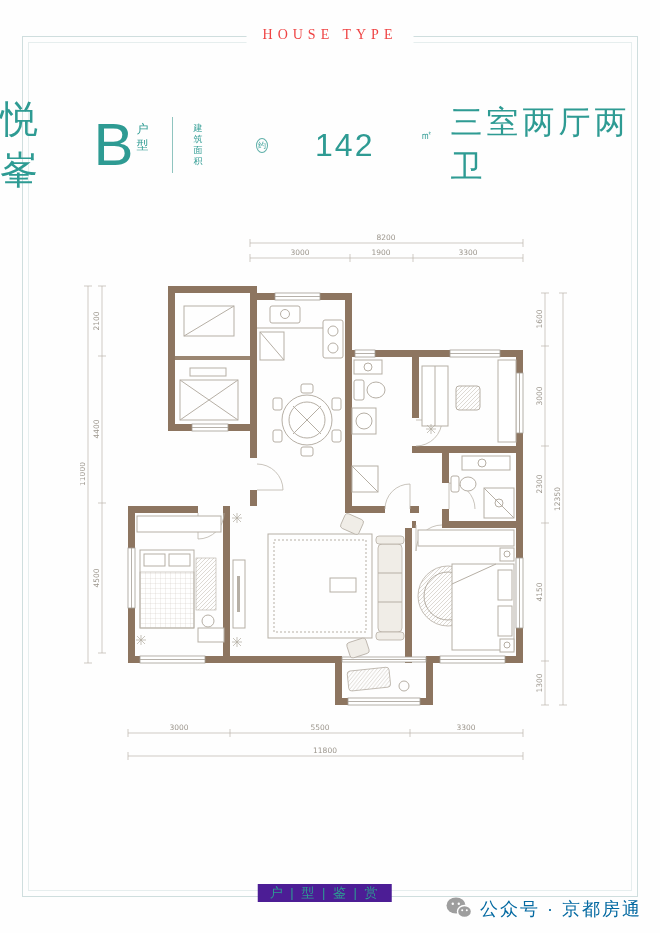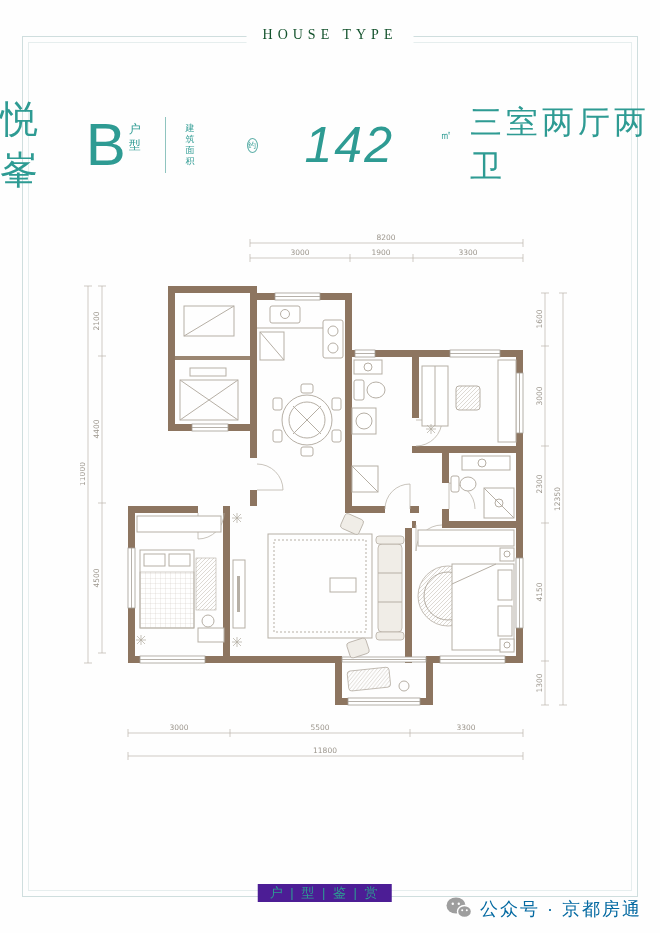--- a/index.html
+++ b/index.html
@@ -3,35 +3,35 @@
 <meta charset="utf-8">
 <style>
   html,body{margin:0;padding:0;}
   body{width:660px;height:933px;position:relative;background:#fefefe;
        font-family:"Liberation Sans",sans-serif;overflow:hidden;}
   .frame-outer{position:absolute;left:22px;right:22px;top:36px;bottom:36px;
        border:1px solid #cfdede;z-index:1;}
   .frame-inner{position:absolute;left:28px;right:28px;top:42px;bottom:42px;
        border:1px solid #e6eeee;z-index:1;}
   .banner{position:absolute;top:27px;left:50%;transform:translateX(-50%);
-       background:#fefefe;padding:0 16px;color:#14532d;z-index:2;
+       background:#fefefe;padding:0 16px;color:#ef4444;z-index:2;
        font-family:"Liberation Serif",serif;font-size:14px;letter-spacing:5px;white-space:nowrap;}
   .title-row{position:absolute;top:94px;left:0;width:660px;display:flex;
        justify-content:center;align-items:center;color:#2e9b93;z-index:2;}
   .proj{font-size:38px;letter-spacing:5px;font-weight:400;}
   .unit-wrap{display:flex;align-items:flex-start;margin-left:10px;}
   .unit-letter{font-size:60px;line-height:.92;font-weight:200;}
   .unit-suffix{display:flex;flex-direction:column;font-size:12px;line-height:1.3;
        margin-left:3px;margin-top:5px;}
   .divider{width:1px;height:56px;background:#8fc4bf;margin:0 20px 0 24px;}
   .area-group{display:flex;align-items:center;gap:44px;}
   .area-label{display:flex;flex-direction:column;font-size:9px;line-height:1.25;letter-spacing:1px;}
   .approx{width:13px;height:13px;border:1px solid #5fb0a9;border-radius:50%;
        font-size:8px;display:flex;align-items:center;justify-content:center;margin:0 3px;}
-  .area-value{font-size:50px;font-weight:200;letter-spacing:2px;line-height:1;font-style:italic;}
+  .area-value{font-size:32px;font-weight:200;letter-spacing:2px;line-height:1;}
   .area-unit{font-size:12px;margin:-20px 0 0 2px;}
   .layout-desc{font-size:32px;letter-spacing:4px;margin-left:18px;}
   .plan{position:absolute;left:80px;top:228px;z-index:2;}
   .footer-tag{position:absolute;top:884px;left:50%;transform:translateX(-54%);
        background:#4c1d95;padding:0 12px;color:#2e9b93;font-size:13px;
        letter-spacing:2px;z-index:2;white-space:nowrap;}
   .footer-account{position:absolute;top:897px;right:18px;display:flex;
        gap:8px;color:#0369a1;font-size:18px;letter-spacing:2px;z-index:3;white-space:nowrap;}
   
   .wall{fill:#8d7560;stroke:none;}

